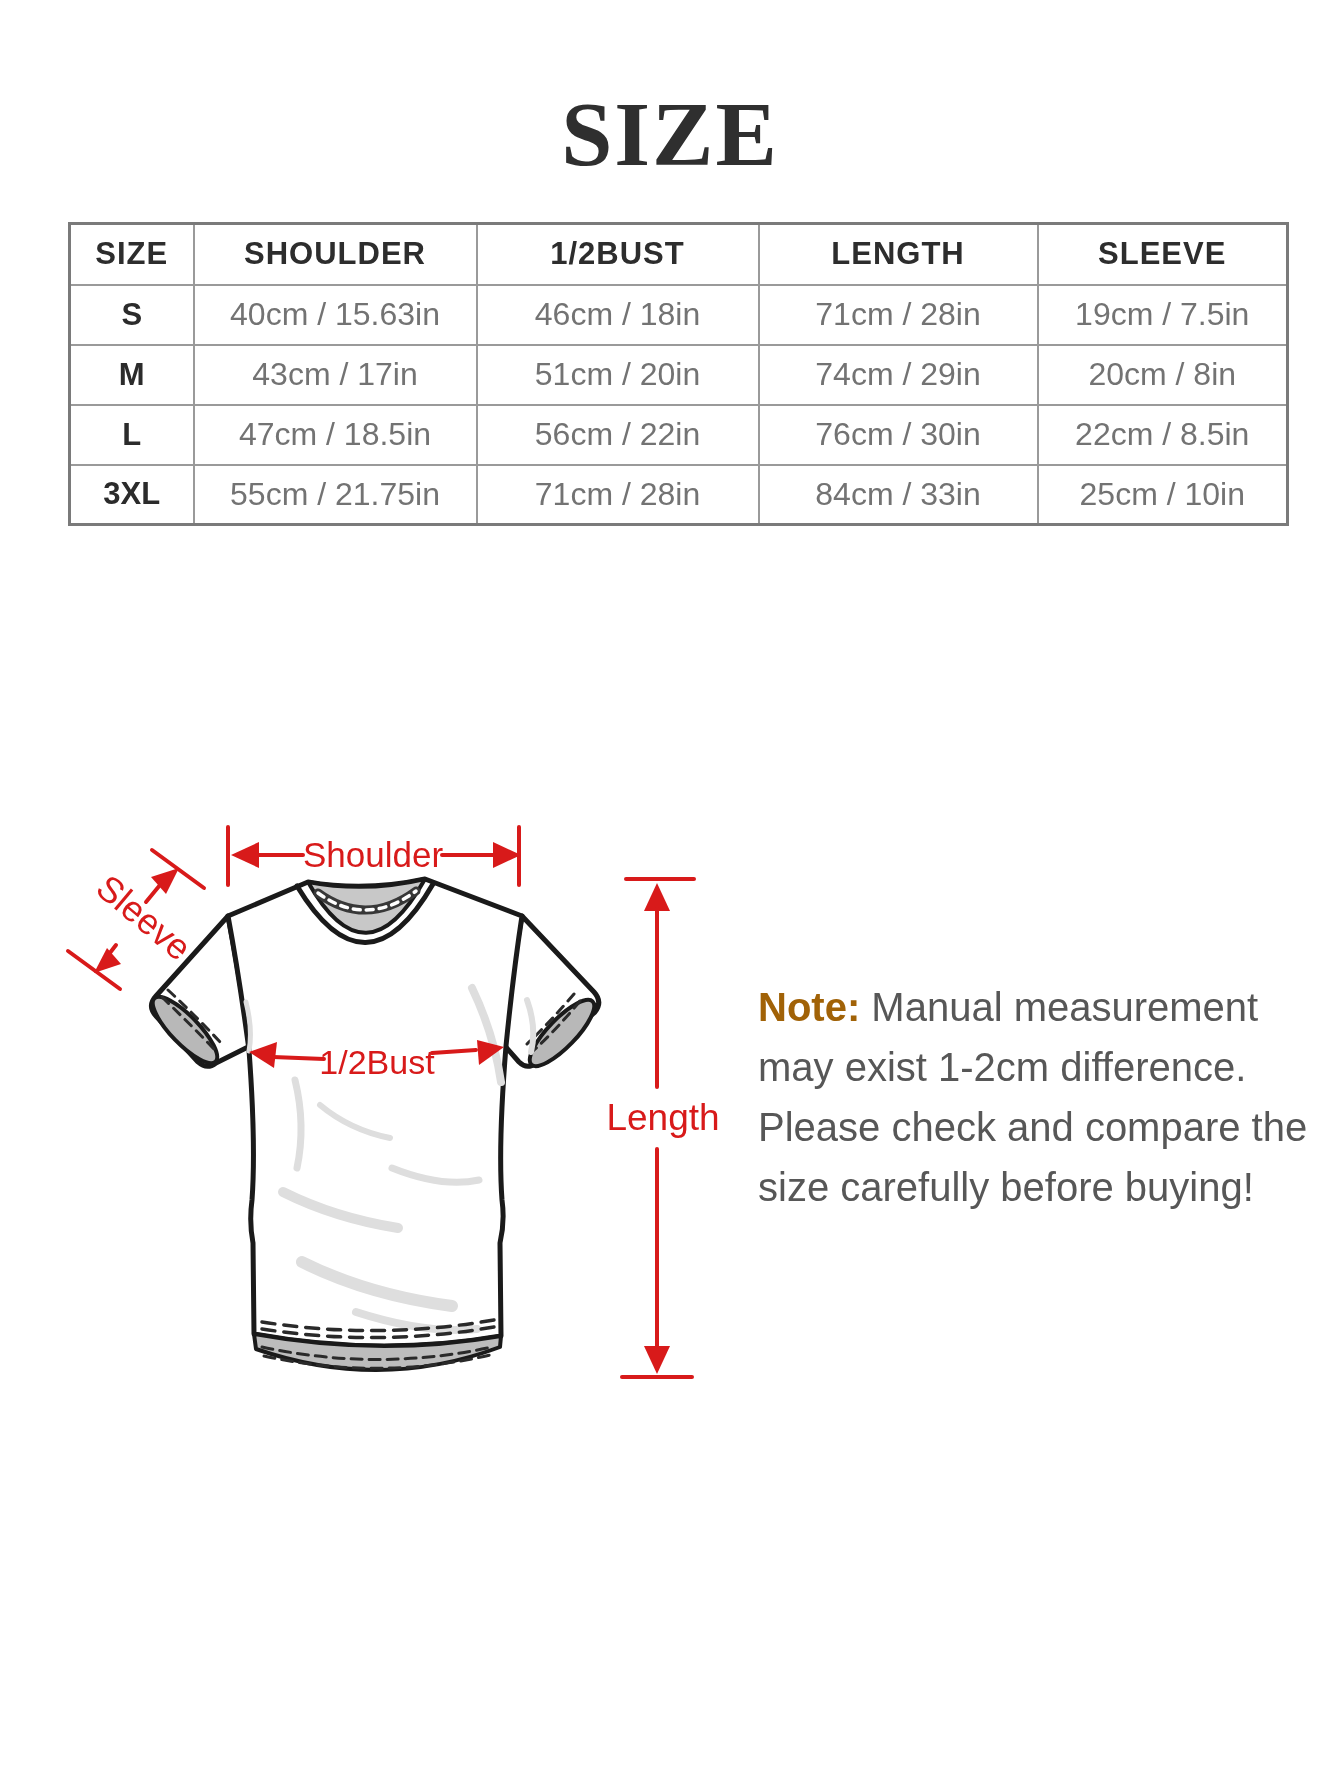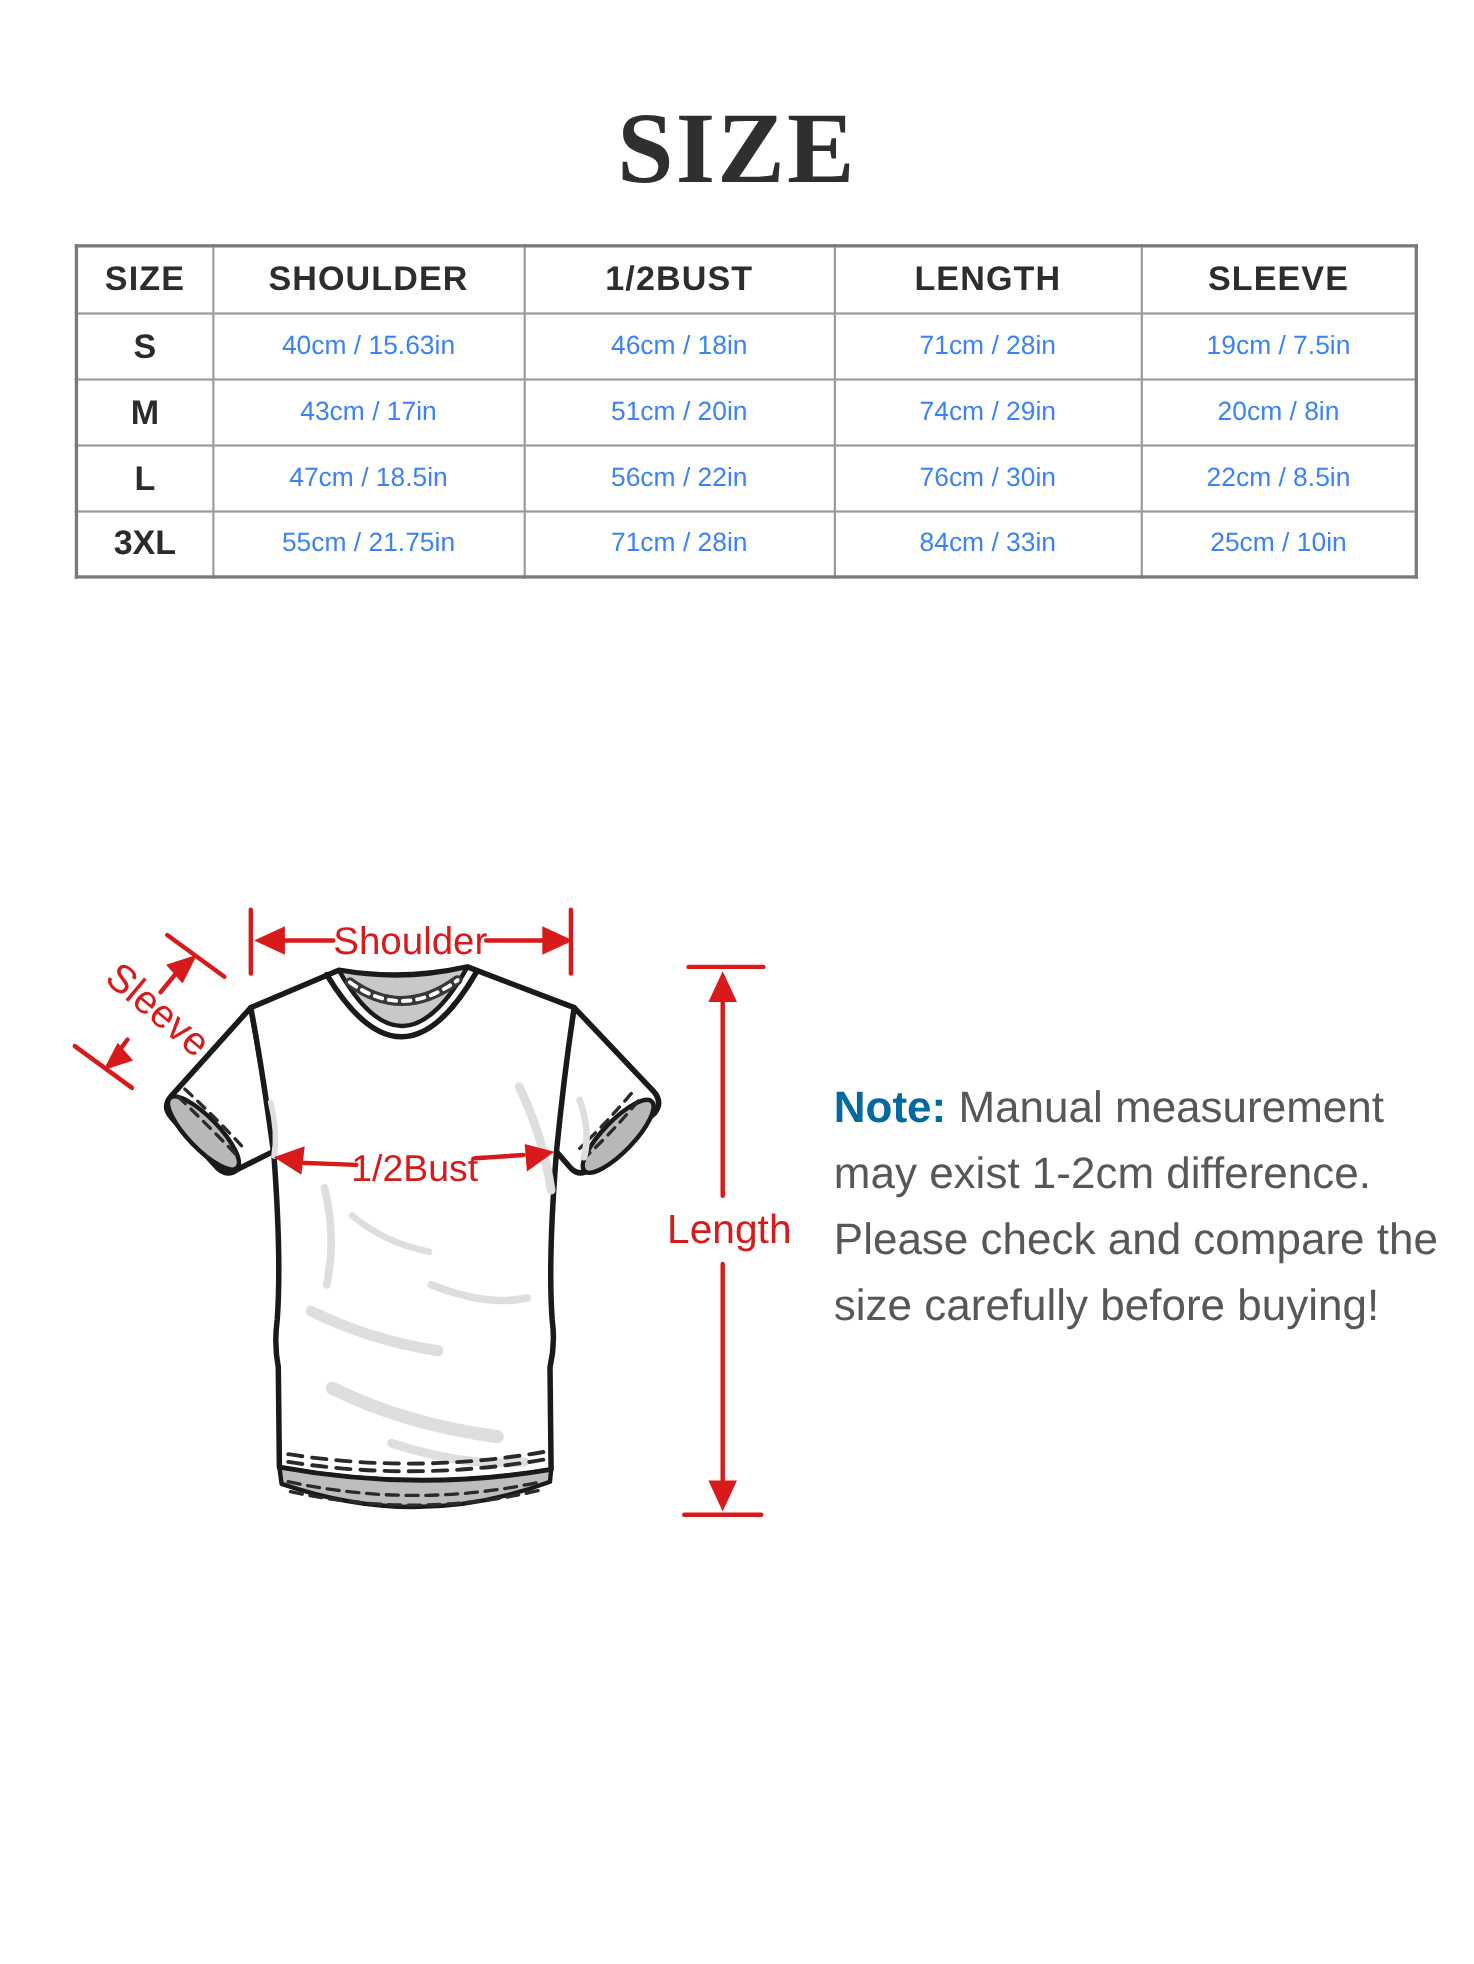--- a/index.html
+++ b/index.html
@@ -20,30 +20,30 @@
   }
   .size-table th,.size-table td{
     border:2px solid #9a9a9a;text-align:center;vertical-align:middle;
     padding:0;overflow:hidden;white-space:nowrap;
   }
   .size-table thead tr{height:61px;}
   .size-table tbody tr{height:60px;}
   .size-table th{
     font-weight:700;font-size:31px;color:#2d2d2d;letter-spacing:1px;
   }
-  .size-table td{font-size:24px;color:#3b82f6;}
+  .size-table td{font-size:32px;color:#737373;}
   .size-table td.size-col{font-weight:700;font-size:31px;color:#2b2b2b;}
   .diagram{
     position:absolute;left:0;top:770px;width:740px;height:660px;
   }
   .note{
     position:absolute;left:758px;top:977px;width:560px;margin:0;
     font-size:40px;line-height:60px;color:#575757;
   }
-  .note .note-label{font-weight:700;color:#0369a1;}
+  .note .note-label{font-weight:700;color:#a16207;}
   .red-label{
     font-family:"Liberation Sans",sans-serif;
     fill:#d81a1a;
   }
 </style>
 </head>
 <body>
 
 <h1 class="page-title">SIZE</h1>
 

